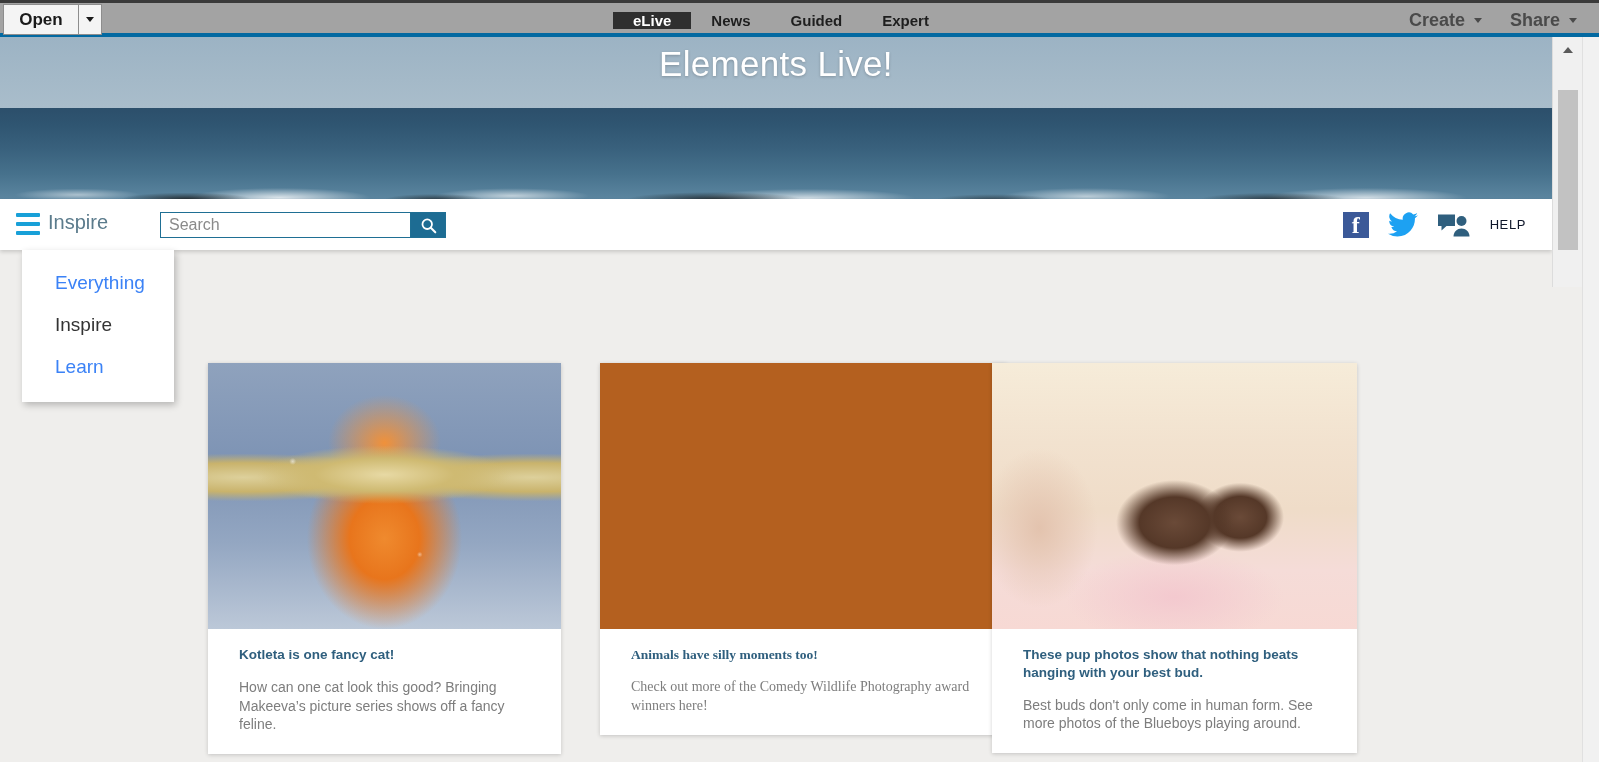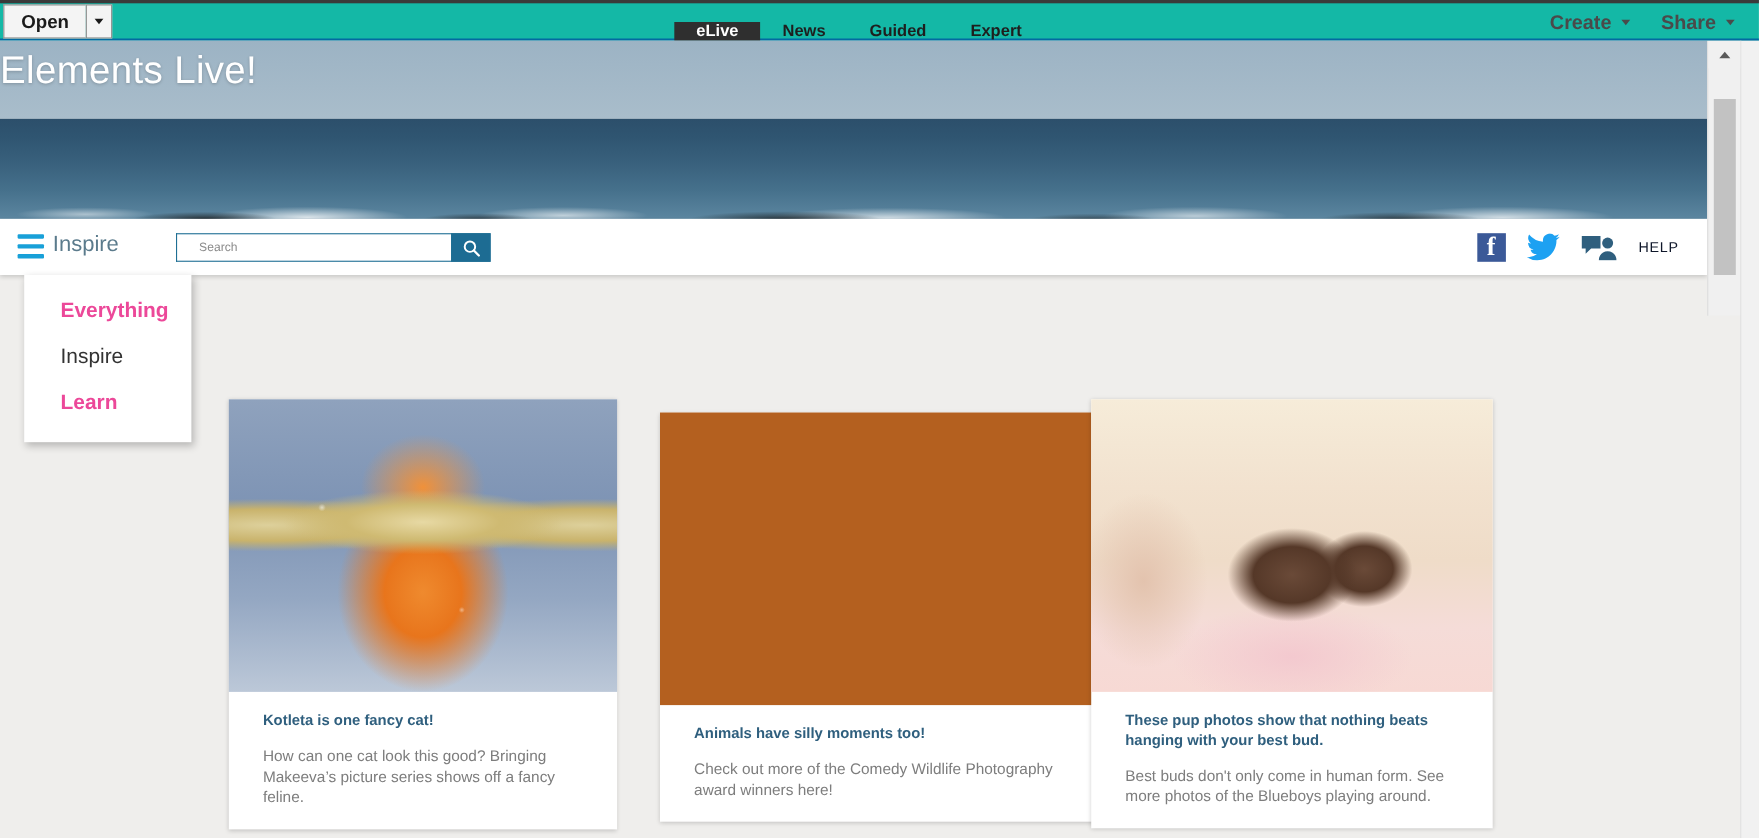--- a/index.html
+++ b/index.html
@@ -8,22 +8,22 @@
     overflow: hidden;
     background: #efeeec;
     font-family: "Liberation Sans", sans-serif;
   }
   * { box-sizing: border-box; }
 
   
   .appbar {
     position: absolute; left: 0; top: 0;
     width: 1599px; height: 37px;
-    background: #14b8a6;
-    border-bottom: 2px solid #0369a1;
+    background: #a3a3a3;
+    border-bottom: 4px solid #0369a1;
   }
   .appbar-topline {
     position: absolute; left: 0; top: 0; width: 100%; height: 3px;
     background: #3a3a3a;
   }
   .open-btn {
     position: absolute; left: 3px; top: 4px;
     width: 75px; height: 31px;
     background: #f4f4f4;
     border: 1px solid #8d8d8d;
@@ -43,21 +43,21 @@
   .caret-dn {
     width: 0; height: 0;
     border-left: 4px solid transparent;
     border-right: 4px solid transparent;
     border-top: 5px solid #1a1a1a;
   }
   .caret-dn.gray { border-top-color: #4a4a4a; }
 
   .modetabs {
     position: absolute; left: 613px; top: 3px;
-    height: 34px; display: flex; align-items: flex-end;
+    height: 34px; display: flex; align-items: center;
   }
   .modetab {
     display: flex; align-items: center; justify-content: center;
     padding: 0 20px;
     font-size: 15px; font-weight: bold; color: #1e1e1e;
     cursor: pointer;
   }
   .modetab.active {
     background: #2f2f2f; color: #ffffff;
   }
@@ -108,20 +108,21 @@
     position: absolute; left: 0; bottom: 0; width: 100%; height: 20px;
     background:
       radial-gradient(ellipse 90px 9px at 12% 100%, rgba(30,34,36,.85), rgba(30,34,36,0) 72%),
       radial-gradient(ellipse 70px 8px at 28% 103%, rgba(28,32,34,.7), rgba(28,32,34,0) 72%),
       radial-gradient(ellipse 120px 10px at 46% 101%, rgba(26,30,32,.8), rgba(26,30,32,0) 72%),
       radial-gradient(ellipse 80px 8px at 64% 104%, rgba(30,34,36,.6), rgba(30,34,36,0) 72%),
       radial-gradient(ellipse 100px 9px at 82% 101%, rgba(28,32,34,.7), rgba(28,32,34,0) 72%);
   }
   .hero-title {
     position: absolute; left: 0; top: 7px; width: 1552px;
+    text-align: center;
     font-size: 35px; font-weight: 300; color: #ffffff;
     letter-spacing: .3px;
     text-shadow: 0 1px 3px rgba(0,0,0,.22);
   }
   .hero-sub {
     position: absolute; left: 0; top: 76px; width: 1552px;
     text-align: center;
     font-size: 17px; font-weight: bold; color: #ffffff;
     text-shadow: 0 1px 3px rgba(0,0,0,.45);
   }
@@ -150,22 +151,22 @@
   }
   .searchwrap {
     position: absolute; left: 160px; top: 13px;
     width: 286px; height: 26px;
     display: flex;
   }
   .search-input {
     flex: 1; height: 26px;
     border: 1px solid #1f6f94;
     border-right: none;
-    padding: 0 20px;
-    font-size: 11px; color: #000000;
+    padding: 0 8px;
+    font-size: 16px; color: #000000;
     font-family: "Liberation Sans", sans-serif;
     outline: none;
   }
   .search-input::placeholder { color: #8a8a8a; }
   .search-btn {
     width: 36px; height: 26px;
     background: #1d6c93;
     border: 1px solid #1f6f94;
     display: flex; align-items: center; justify-content: center;
     cursor: pointer;
@@ -193,21 +194,21 @@
   .dropdown {
     position: absolute; left: 22px; top: 213px;
     width: 152px;
     background: #ffffff;
     box-shadow: 2px 3px 7px rgba(0,0,0,.24);
     padding: 12px 0 14px 0;
     z-index: 30;
   }
   .dd-item {
     padding: 10px 0 10px 33px;
-    font-size: 19px; font-weight: 700; color: #ec4899;
+    font-size: 19px; font-weight: 400; color: #3b82f6;
     cursor: pointer;
   }
   .dd-item.sel { color: #333333; font-weight: 400; }
 
   
   .content { position: absolute; left: 0; top: 213px; width: 1552px; height: 512px; }
 
   .card {
     position: absolute;
     background: #ffffff;
@@ -372,21 +373,21 @@
   <div class="content">
 
     <div class="card" style="left:208px; top:113px; width:353px;">
       <div class="card-img img-cat"></div>
       <div class="card-body">
         <p class="card-title">Kotleta is one fancy cat!</p>
         <p class="card-desc">How can one cat look this good? Bringing Makeeva’s picture series shows off a fancy feline.</p>
       </div>
     </div>
 
-    <div class="card" style="left:600px; top:125px; width:407px;">
+    <div class="card" style="left:600px; top:113px; width:407px;font-family:Liberation Serif, serif;">
       <div class="card-img img-lemur"></div>
       <div class="card-body">
         <p class="card-title">Animals have silly moments too!</p>
         <p class="card-desc">Check out more of the Comedy Wildlife Photography award winners here!</p>
       </div>
     </div>
 
     <div class="card" style="left:992px; top:113px; width:365px;">
       <div class="card-img img-pups"></div>
       <div class="card-body">

